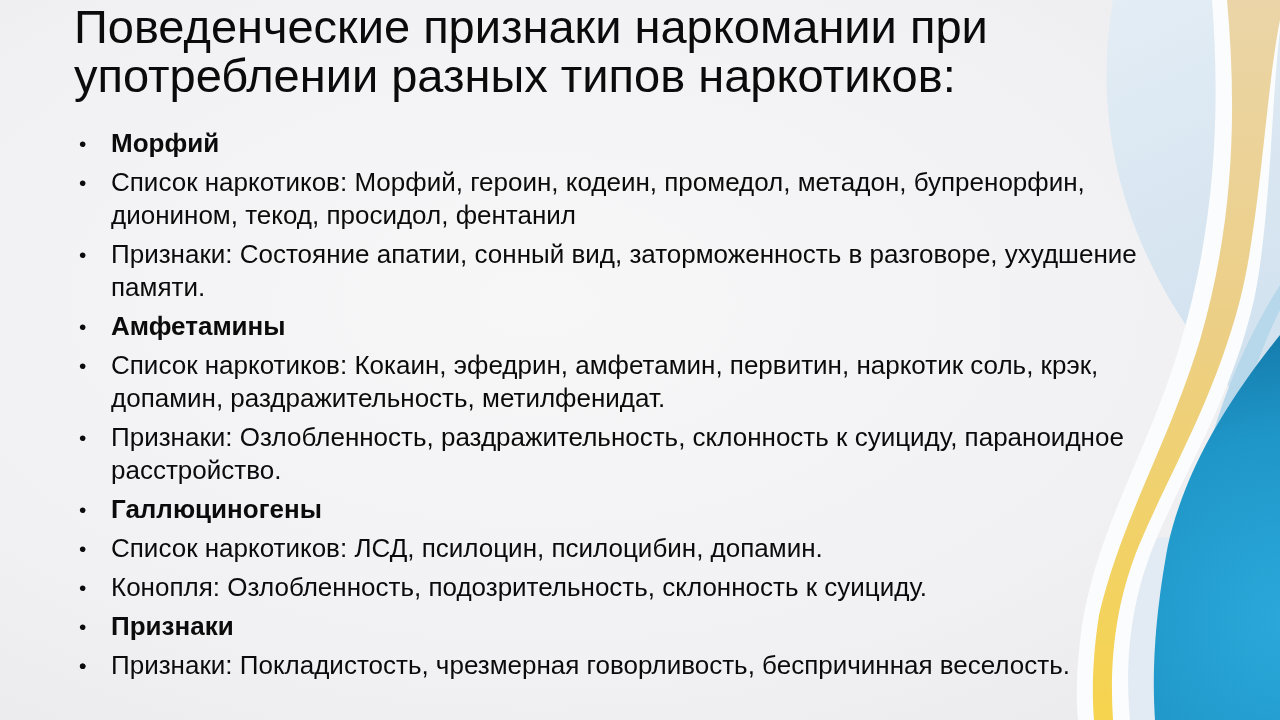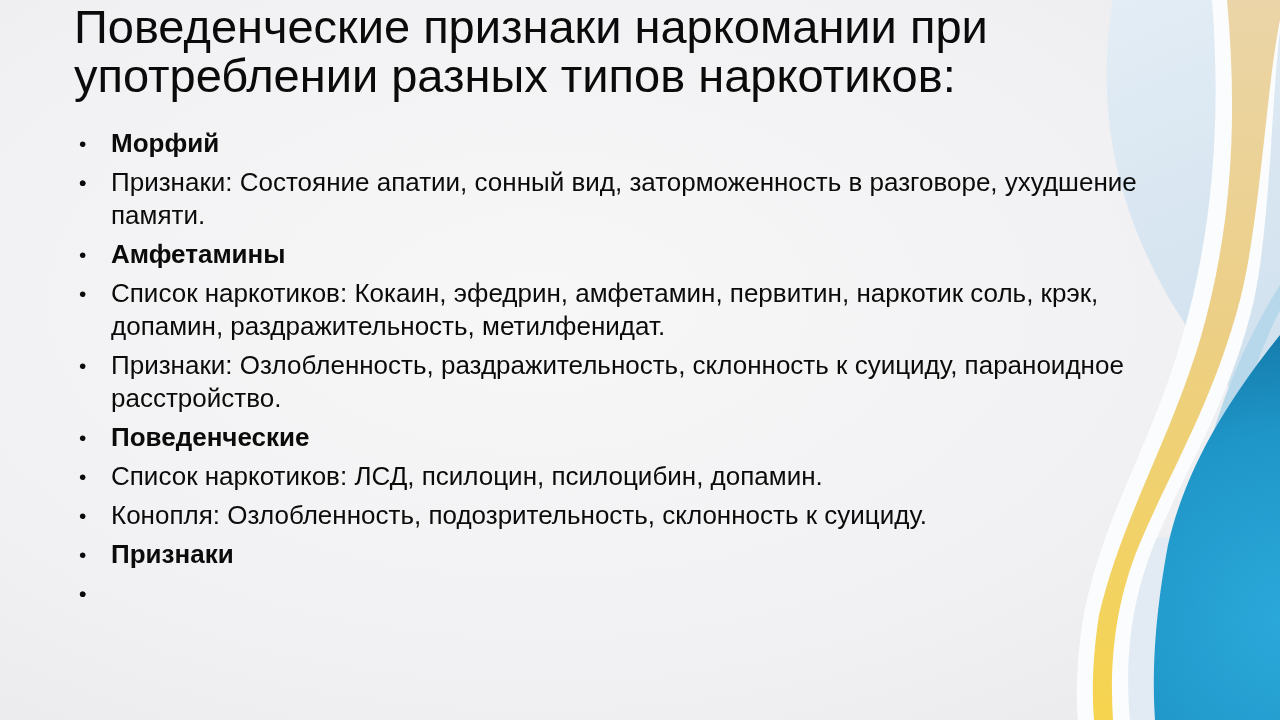--- a/index.html
+++ b/index.html
@@ -56,26 +56,26 @@
     <path d="M1212,0 C1222,130 1212,250 1172,370 C1140,465 1098,530 1082,625 C1076,670 1076,700 1078,720 L1130,720 C1124,655 1132,595 1158,535 C1190,462 1232,395 1254,300 C1270,225 1272,95 1280,30 L1280,0 Z" fill="#fbfcfd"></path>
     <path d="M1227,0 C1238,120 1232,230 1200,340 C1168,445 1122,518 1099,615 C1092,660 1092,695 1094,720 L1113,720 C1109,660 1116,600 1140,543 C1170,472 1214,400 1240,300 C1260,222 1266,90 1280,20 L1280,0 Z" fill="url(#yellowGrad)"></path>
     <path d="M1280,285 C1242,345 1212,420 1198,495 C1190,540 1186,580 1185,615 C1200,570 1208,520 1224,465 C1244,398 1262,345 1280,310 Z" fill="#b7d7ea"></path>
     <path d="M1280,335 C1232,395 1186,465 1168,545 C1154,620 1152,675 1155,720 L1280,720 Z" fill="url(#tealGrad)"></path>
   </svg>
 
   <div class="title">Поведенческие признаки наркомании при употреблении разных типов наркотиков:</div>
 
   <ul class="blist">
       <li class="bold"><span class="blt">•</span><span class="txt">Морфий</span></li>
-      <li><span class="blt">•</span></li>
+      <li><span class="blt">•</span><span class="txt">Список наркотиков: Морфий, героин, кодеин, промедол, метадон, бупренорфин, дионином, текод, просидол, фентанил</span></li>
       <li><span class="blt">•</span><span class="txt">Признаки: Состояние апатии, сонный вид, заторможенность в разговоре, ухудшение памяти.</span></li>
       <li class="bold"><span class="blt">•</span><span class="txt">Амфетамины</span></li>
       <li><span class="blt">•</span><span class="txt">Список наркотиков: Кокаин, эфедрин, амфетамин, первитин, наркотик соль, крэк, допамин, раздражительность, метилфенидат.</span></li>
       <li><span class="blt">•</span><span class="txt">Признаки: Озлобленность, раздражительность, склонность к суициду, параноидное расстройство.</span></li>
-      <li class="bold"><span class="blt">•</span><span class="txt">Поведенческие</span></li>
+      <li class="bold"><span class="blt">•</span><span class="txt">Галлюциногены</span></li>
       <li><span class="blt">•</span><span class="txt">Список наркотиков: ЛСД, псилоцин, псилоцибин, допамин.</span></li>
       <li><span class="blt">•</span><span class="txt">Конопля: Озлобленность, подозрительность, склонность к суициду.</span></li>
       <li class="bold"><span class="blt">•</span><span class="txt">Признаки</span></li>
       <li><span class="blt">•</span></li>
-      <li><span class="blt">•</span></li>
+      <li><span class="blt">•</span><span class="txt">Признаки: Покладистость, чрезмерная говорливость, беспричинная веселость.</span></li>
     </ul>
 
 </div>
 
 </body></html>

